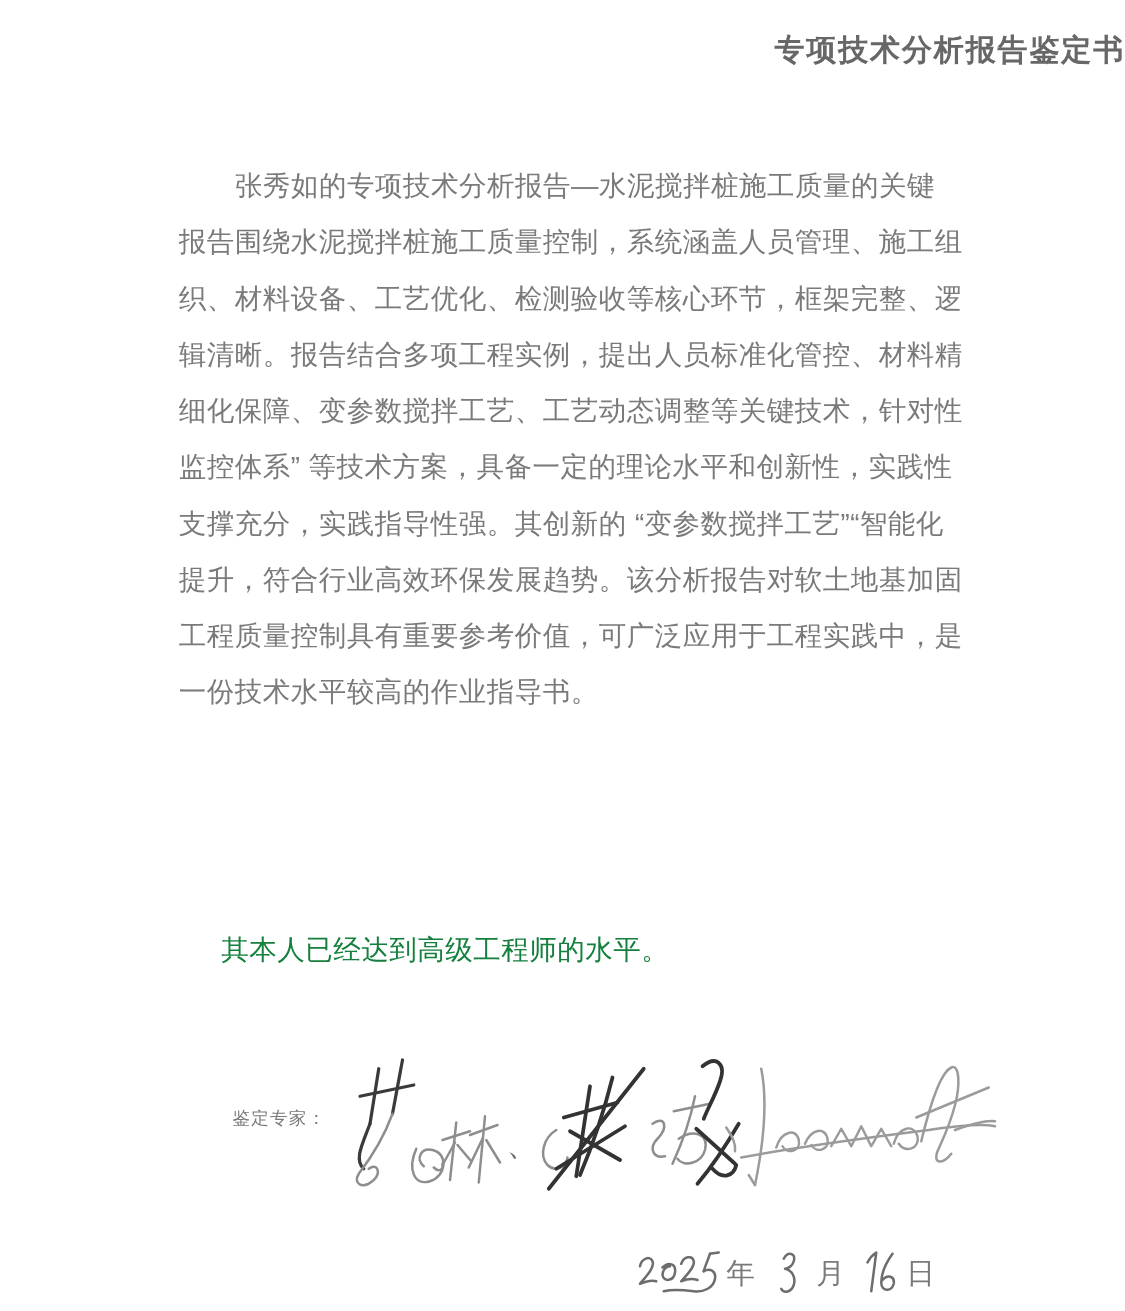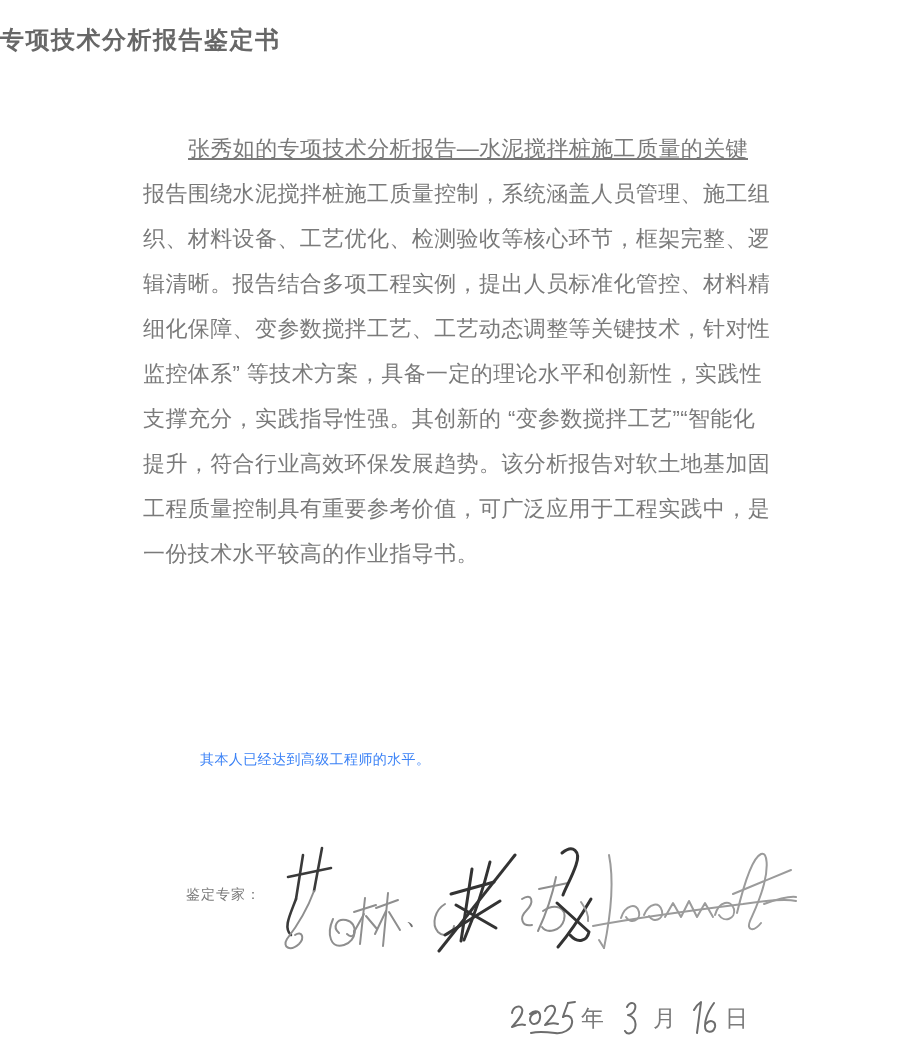--- a/index.html
+++ b/index.html
@@ -3,32 +3,32 @@
 <meta charset="utf-8">
 <style>
   html,body { margin:0; padding:0; }
   body {
     width:900px; height:1049px; background:#ffffff; position:relative;
     font-family:"Liberation Sans","DejaVu Sans",sans-serif; overflow:hidden;
   }
   .page { position:absolute; inset:0; background:#ffffff; }
   .doc-title {
     position:absolute; top:24px; left:0; width:100%; margin:0;
-    text-align:left; font-size:24px; font-weight:bold; color:#676767;
+    text-align:right; font-size:24px; font-weight:bold; color:#676767;
     letter-spacing:1.5px;
   }
   .body-text {
     position:absolute; left:143px; top:126px; width:680px;
     color:#7a7a7a; font-size:22px; letter-spacing:0.4px;
   }
   .line { height:45px; line-height:45px; white-space:nowrap; }
-  .line:first-child { text-indent:45px;text-decoration:underline; }
+  .line:first-child { text-indent:45px; }
   .closing {
-    position:absolute; left:155px; top:737px; width:680px;
-    color:#3b82f6; font-size:14px; letter-spacing:0.4px;
+    position:absolute; left:132px; top:737px; width:680px;
+    color:#15803d; font-size:22px; letter-spacing:0.4px;
     line-height:45px; text-indent:45px; white-space:nowrap;
   }
   .sig-label {
     position:absolute; left:186px; top:886px;
     color:#7a7a7a; font-size:14px; letter-spacing:1px;
   }
   .sig-sep {
     position:absolute; left:405px; top:898px;
     color:#6f6f6f; font-size:26px;
   }

